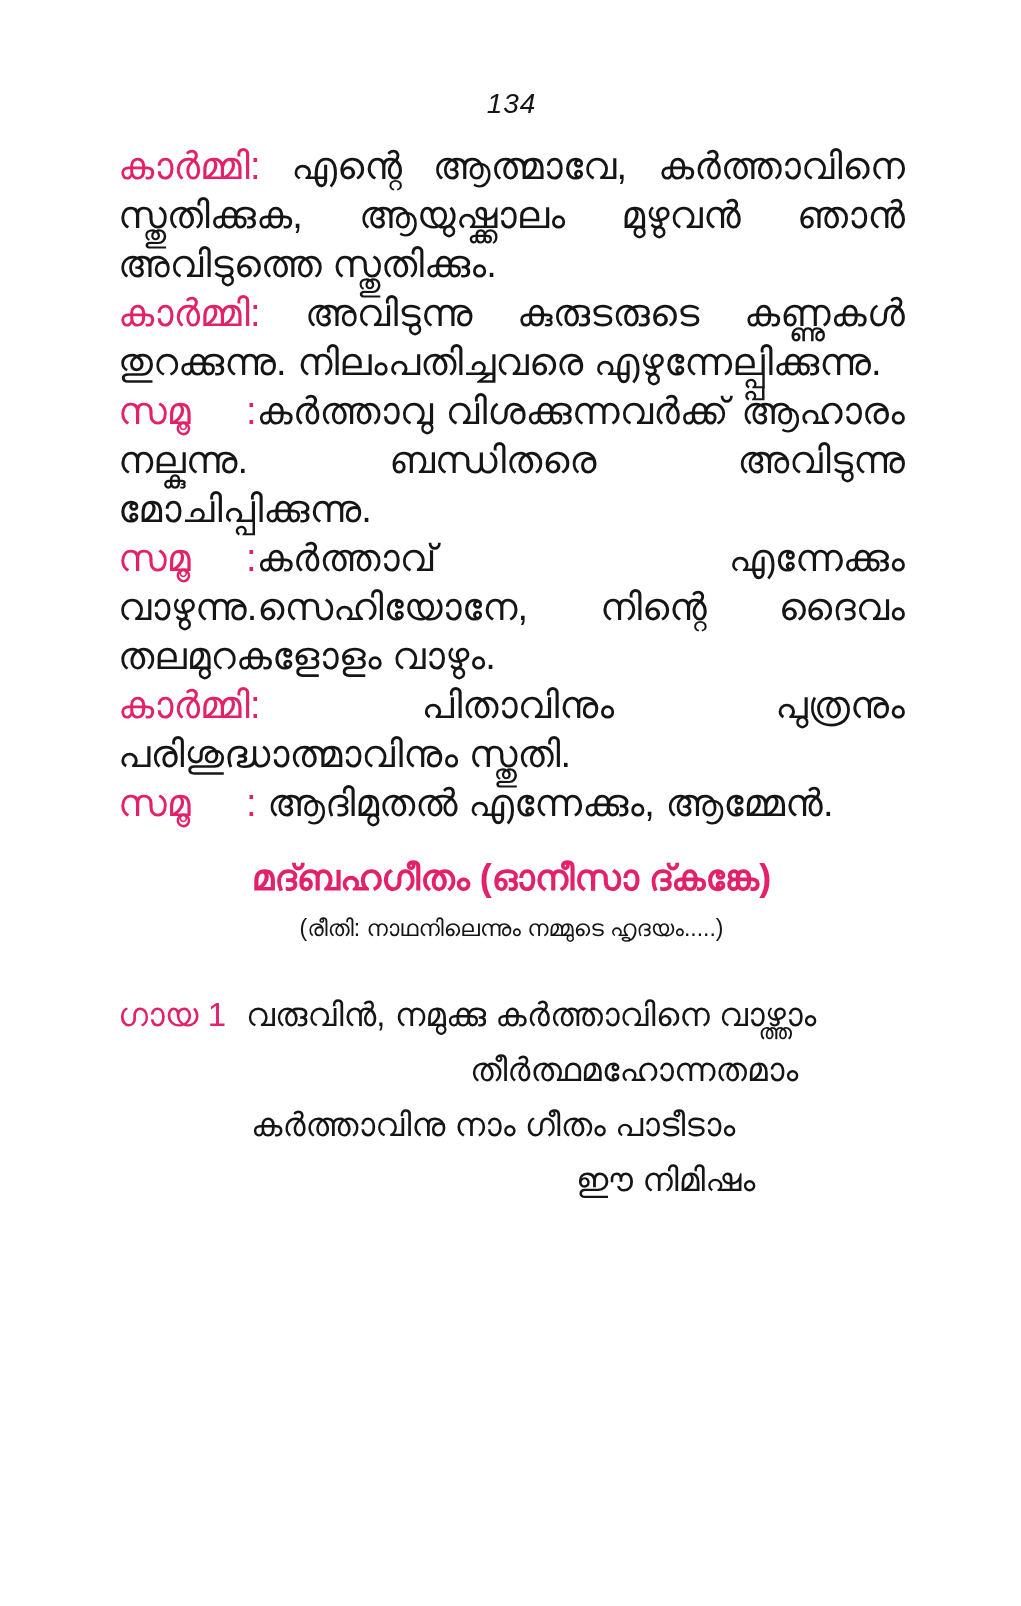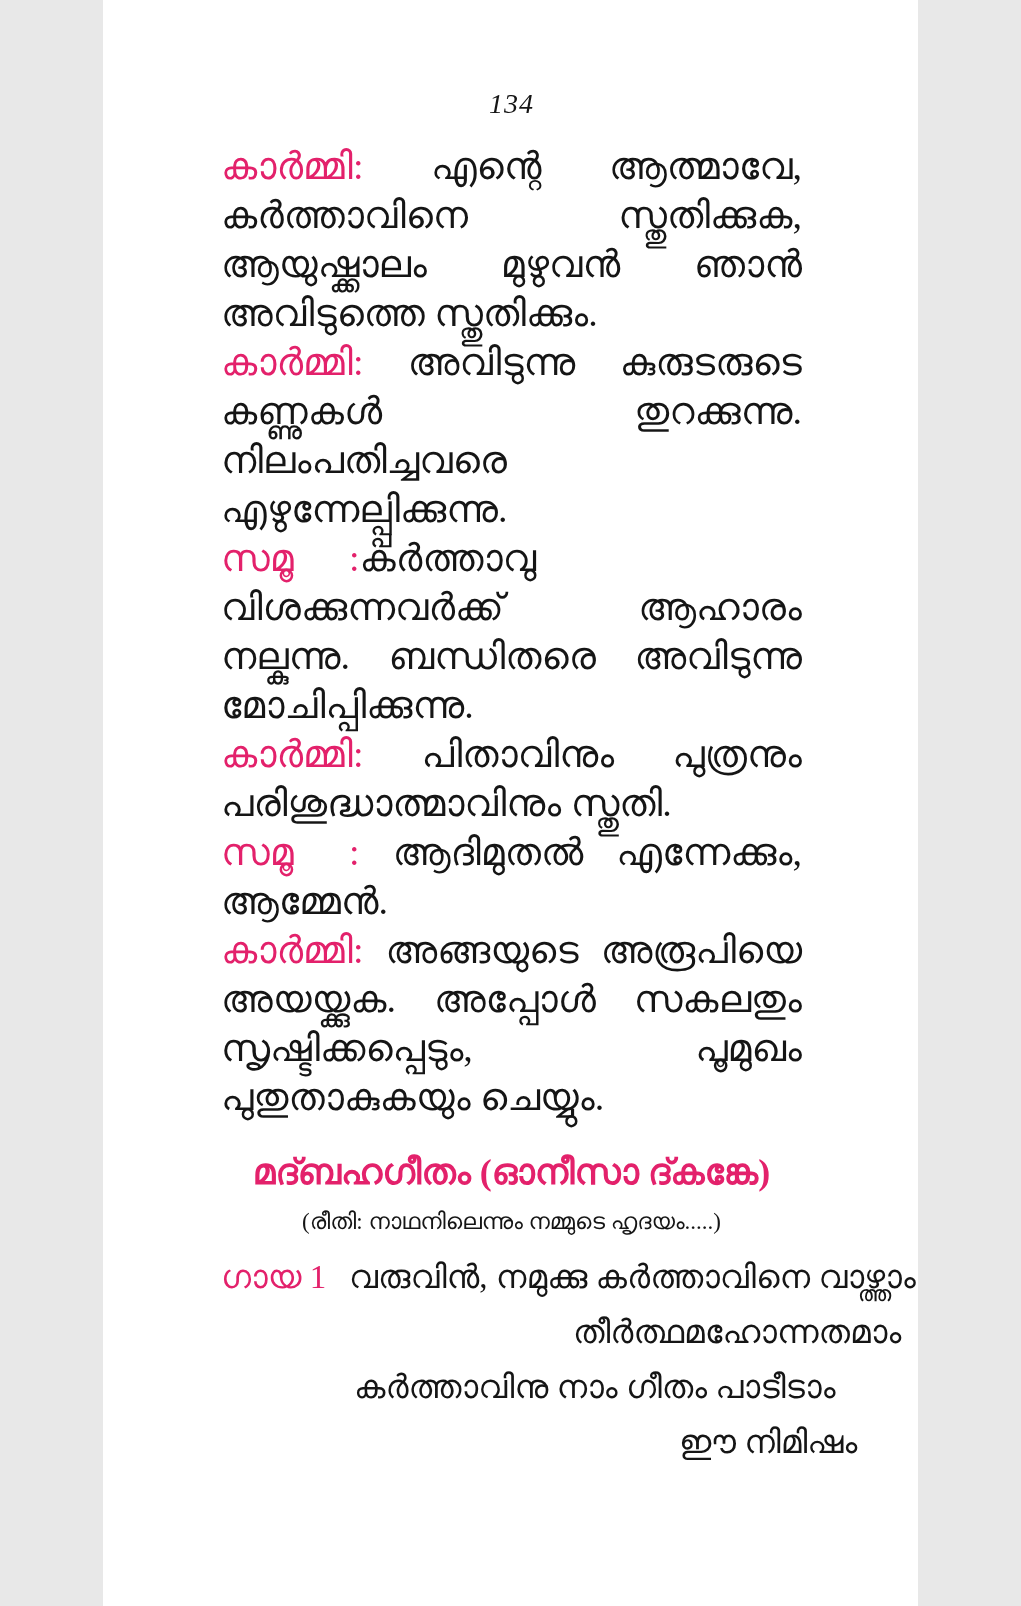--- a/index.html
+++ b/index.html
@@ -2,26 +2,26 @@
 <html style="--accent: #e3216b; --ink: #151515; --paper: #ffffff;"><head>
 <meta charset="utf-8">
 <style>
   html, body {
     margin: 0;
     padding: 0;
     background: #e8e8e8;
   }
   .page {
     position: relative;
-    width: 815px;
+    width: 1021px;
     height: 1606px;
     margin: 0 auto;
     background: var(--paper, #ffffff);
     color: var(--ink, #151515);
-    font-family: Liberation Serif, serif;
+    font-family: Liberation Sans, sans-serif;
     box-sizing: border-box;
     padding: 90px 116px 0 118px;
     overflow: hidden;
   }
   .page-number {
     text-align: center;
     font-style: italic;
     font-size: 28px;
     line-height: 1;
     margin-bottom: 24px;
@@ -59,20 +59,21 @@
   }
   .song-line {
     font-size: 33px;
     line-height: 55px;
     white-space: nowrap;
   }
   .choir-label {
     display: inline-block;
     min-width: 128px;
     color: var(--accent, #e3216b);
+    margin-top: 31px;
   }
   .ind-1 { padding-left: 133px; }
   .ind-2 { padding-left: 352px; }
   .ind-3 { padding-left: 458px; }
 </style>
 </head>
 <body>
 
 <div class="page">
 
@@ -82,26 +83,26 @@
 
     <p><span class="speaker">കാർമ്മി</span><span class="sep">: </span><span>എന്റെ ആത്മാവേ, കർത്താവിനെ സ്തുതിക്കുക, ആയുഷ്ക്കാലം മുഴുവൻ ഞാൻ അവിടുത്തെ സ്തുതിക്കും.</span></p>
 
 
 
 
     <p><span class="speaker">കാർമ്മി</span><span class="sep">: </span><span>അവിടുന്നു കുരുടരുടെ കണ്ണുകൾ തുറക്കുന്നു. നിലംപതിച്ചവരെ എഴുന്നേല്പ്പിക്കുന്നു.</span></p>
 
     <p><span class="speaker">സമൂ</span><span class="sep">:</span><span>കർത്താവു വിശക്കുന്നവർക്ക് ആഹാരം നല്കുന്നു. ബന്ധിതരെ അവിടുന്നു മോചിപ്പിക്കുന്നു.</span></p>
 
+    <p><span class="speaker">സമൂ</span><span class="sep">:</span><span>കർത്താവ് എന്നേക്കും വാഴുന്നു.സെഹിയോനേ, നിന്റെ ദൈവം തലമുറകളോളം വാഴും.</span></p>
 
     <p><span class="speaker">കാർമ്മി</span><span class="sep">: </span><span>പിതാവിനും പുത്രനും പരിശുദ്ധാത്മാവിനും സ്തുതി.</span></p>
 
     <p><span class="speaker">സമൂ</span><span class="sep">: </span><span>ആദിമുതൽ എന്നേക്കും, ആമ്മേൻ.</span></p>
 
-    <p><span class="speaker">കാർമ്മി</span><span class="sep">: </span><span>അങ്ങയുടെ അരൂപിയെ അയയ്ക്കുക. അപ്പോൾ സകലതും സൃഷ്ടിക്കപ്പെടും, പൂമുഖം പുതുതാകുകയും ചെയ്യും.</span></p>
 
   </div>
 
   <div class="hymn-title">മദ്ബഹഗീതം (ഓനീസാ ദ്കങ്കേ)</div>
 
   <div class="tune-note">(രീതി: നാഥനിലെന്നും നമ്മുടെ ഹൃദയം.....)</div>
 
   <div class="song">
     <div class="song-line"><span class="choir-label"><span>ഗായ</span> <span>1</span></span><span>വരുവിൻ, നമുക്കു കർത്താവിനെ വാഴ്ത്താം</span></div>
     <div class="song-line ind-2"><span>തീർത്ഥമഹോന്നതമാം</span></div>

